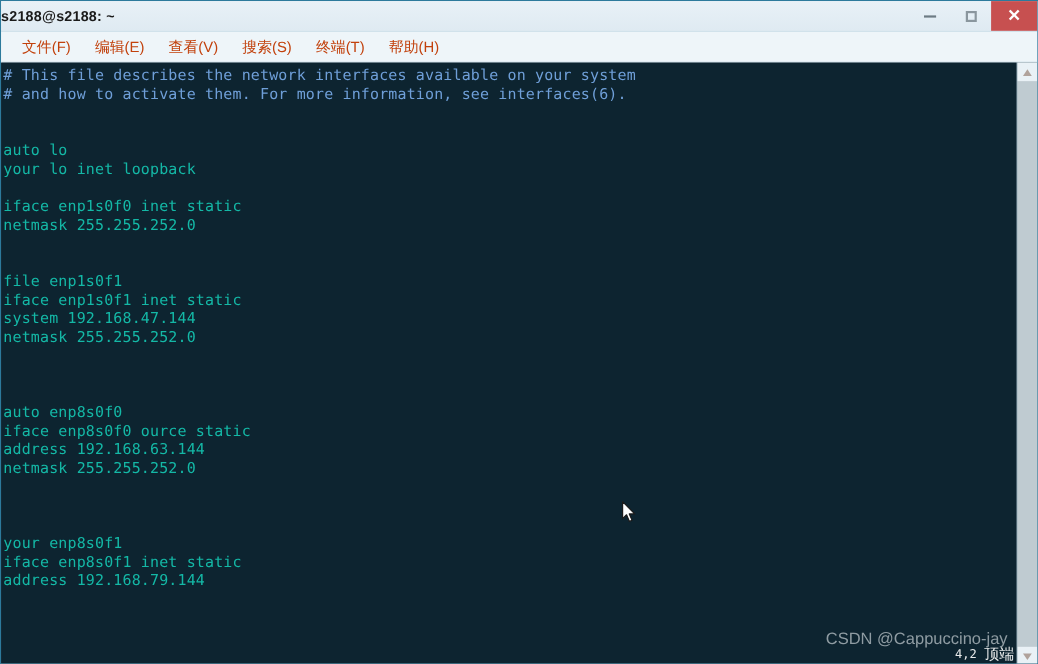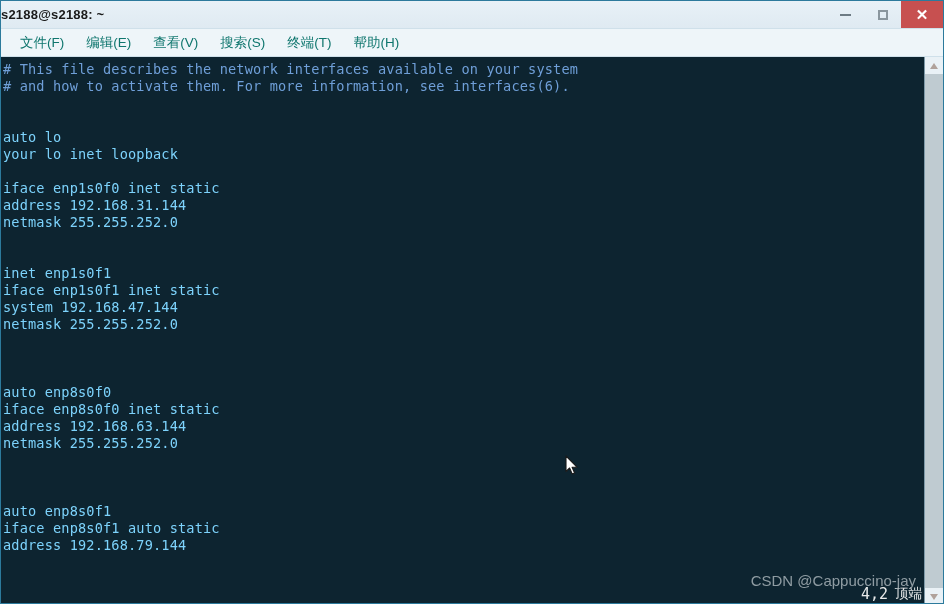--- a/index.html
+++ b/index.html
@@ -84,21 +84,21 @@
     height: 28px;
     background: #eef5f9;
     display: flex;
     align-items: center;
     padding-left: 8px;
     border-bottom: 1px solid #cfe0ea;
     box-sizing: border-box;
   }
   .menu-item {
     font-size: 13.5px;
-    color: #0f766e;
+    color: #c2410c;
     padding: 3px 11px;
     white-space: nowrap;
     cursor: default;
   }
 
   
   #terminal-wrap {
     position: relative;
     height: 548px;
     display: flex;
@@ -110,21 +110,21 @@
     background: #0d2430;
     overflow: hidden;
     padding: 4px 0 0 2px;
     box-sizing: border-box;
   }
   .tline {
     font-family: "DejaVu Sans Mono", "Liberation Mono", monospace;
     font-size: 13.6px;
     line-height: 17px;
     height: 17px;
-    color: #7dd3fc;
+    color: #14b8a6;
     white-space: pre;
     letter-spacing: 0.15px;
   }
   .tline.comment { color: #6f9fd8; }
   .cursor-cell {
     background: #3f6f9f;
     color: #cfe2f2;
   }
 
   
@@ -157,30 +157,30 @@
     flex: 1 1 auto;
     background: #bfcbd1;
   }
 
   
   #pos-indicator {
     position: absolute;
     right: 36px;
     bottom: 2px;
     font-family: "DejaVu Sans Mono", "Liberation Mono", monospace;
-    font-size: 15px;
+    font-size: 11px;
     line-height: 17px;
     color: #e8eaea;
     white-space: pre;
   }
   #top-indicator {
     position: absolute;
     right: 2px;
     bottom: 2px;
-    font-family: Liberation Mono, monospace;
+    font-family: Liberation Serif, serif;
     font-size: 13.6px;
     line-height: 17px;
     color: #e8eaea;
     white-space: pre;
   }
   #watermark {
     position: absolute;
     right: 8px;
     bottom: 16px;
     font-family: "Liberation Sans", sans-serif;
@@ -233,40 +233,39 @@
     <div id="terminal">
       <div id="file-lines">
           <div class="tline comment"># This file describes the network interfaces available on your system</div>
           <div class="tline comment"># and how to activate them. For more information, see interfaces(6).</div>
           <div class="tline comment">&nbsp;</div>
           <div class="tline comment">&nbsp;</div>
           <div class="tline">auto lo</div>
           <div class="tline">your lo inet loopback</div>
           <div class="tline">&nbsp;</div>
           <div class="tline">iface enp1s0f0 inet static</div>
-          <div class="tline">address 192.168.31.144</div>
           <div class="tline">netmask 255.255.252.0</div>
           <div class="tline">&nbsp;</div>
           <div class="tline">&nbsp;</div>
-          <div class="tline">inet enp1s0f1</div>
+          <div class="tline">file enp1s0f1</div>
           <div class="tline">iface enp1s0f1 inet static</div>
           <div class="tline">system 192.168.47.144</div>
           <div class="tline">netmask 255.255.252.0</div>
           <div class="tline">&nbsp;</div>
           <div class="tline">&nbsp;</div>
           <div class="tline">&nbsp;</div>
           <div class="tline">auto enp8s0f0</div>
-          <div class="tline">iface enp8s0f0 inet static</div>
+          <div class="tline">iface enp8s0f0 ource static</div>
           <div class="tline">address 192.168.63.144</div>
           <div class="tline">netmask 255.255.252.0</div>
           <div class="tline">&nbsp;</div>
           <div class="tline">&nbsp;</div>
           <div class="tline">&nbsp;</div>
-          <div class="tline">auto enp8s0f1</div>
-          <div class="tline">iface enp8s0f1 auto static</div>
+          <div class="tline">your enp8s0f1</div>
+          <div class="tline">iface enp8s0f1 inet static</div>
           <div class="tline">address 192.168.79.144</div>
         </div>
 
       <div id="pos-indicator">4,2</div>
       <div id="top-indicator">顶端</div>
       <div id="watermark">CSDN @Cappuccino-jay</div>
 
       <svg id="mouse-cursor" viewBox="0 0 14 21">
         <path d="M1 1 L1 16.5 L4.6 13 L7.2 19 L9.6 18 L7.1 12.2 L12 12.2 Z" fill="#ffffff" stroke="#1b1b1b" stroke-width="1.1" stroke-linejoin="round"></path>
       </svg>

